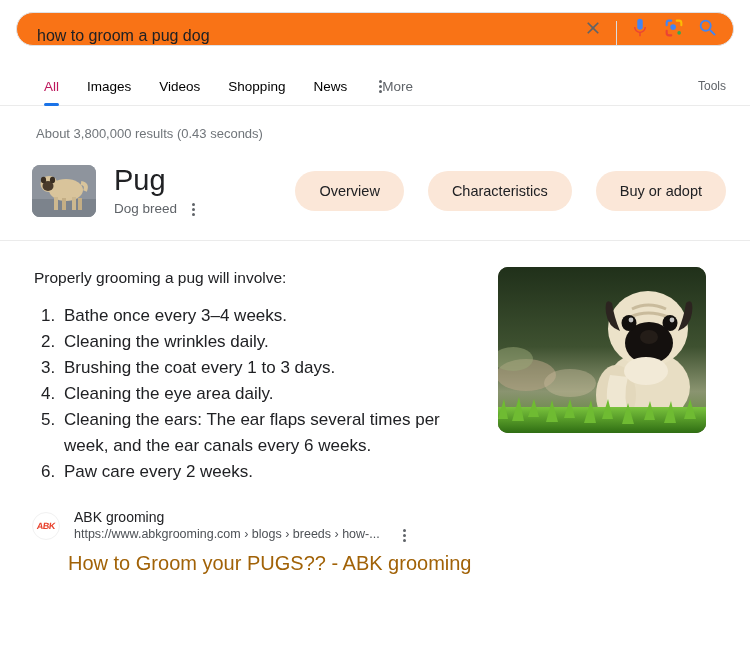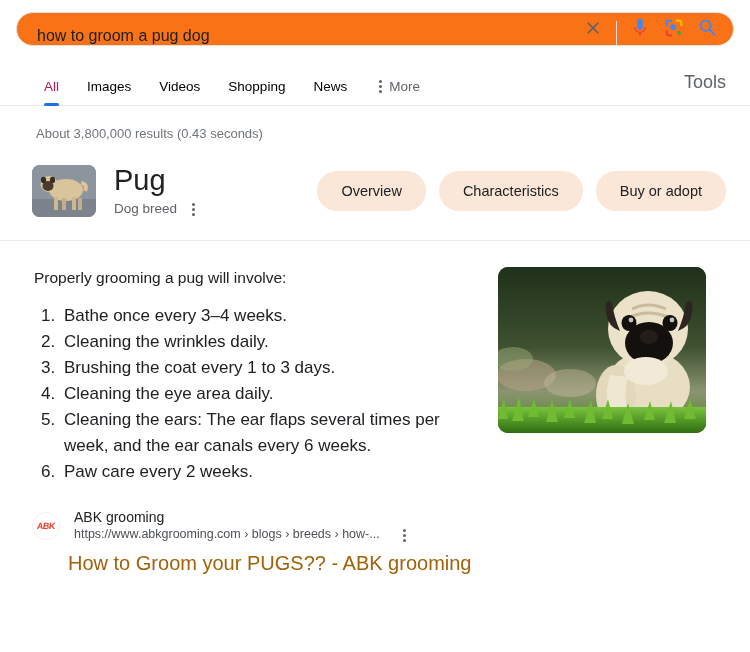--- a/index.html
+++ b/index.html
@@ -69,27 +69,27 @@
   .tab:first-child { padding-left: 8px; }
   .tab.active { color: #be185d; }
   .tab.active::after {
     content: "";
     position: absolute;
     left: 8px; right: 14px; bottom: -1px;
     height: 3px;
     background: #1a73e8;
     border-radius: 2px;
   }
-  .tab-more { display: flex; align-items: flex-start; gap: 7px; padding-bottom: 12px; padding-left: 18px; cursor:pointer;}
+  .tab-more { display: flex; align-items: flex-start; gap: 0; padding-bottom: 12px; padding-left: 18px; cursor:pointer;}
   .tab-more .lbl { font-size: 13.5px; color: #5f6368; line-height: 1; }
   .dots-v { display: flex; flex-direction: column; gap: 2px; align-items: center; }
   .dots-v i { width: 3px; height: 3px; border-radius: 50%; background: #5f6368; display: block; }
   .tools-btn {
     margin-left: auto;
-    font-size: 18px;
+    font-size: 12px;
     color: #5f6368;
     padding-bottom: 12px;
     cursor: pointer;
   }
 
   
   .result-stats {
     font-size: 13px;
     color: #70757a;
     padding: 20px 0 0 36px;
@@ -113,21 +113,21 @@
   .kp-text { margin-left: 18px; }
   .kp-title {
     font-size: 29px;
     line-height: 34px;
     font-weight: 400;
     color: #202124;
   }
   .kp-sub-row { display: flex; align-items: flex-start; gap: 12px; margin-top: 4px; }
   .kp-sub { font-size: 13.5px; color: #5f6368; }
   .kp-menu { cursor: pointer; padding: 2px 3px; }
-  .kp-pills { margin-left: auto; display: flex; gap: 13px; align-items: center; }
+  .kp-pills { margin-left: auto; display: flex; gap: 24px; align-items: center; }
   .pill {
     background: #fbe7d8;
     color: #202124;
     border: none;
     border-radius: 20px;
     font-family: "Liberation Sans", sans-serif;
     font-size: 14.5px;
     height: 40px;
     padding: 0 24px;
     cursor: pointer;

